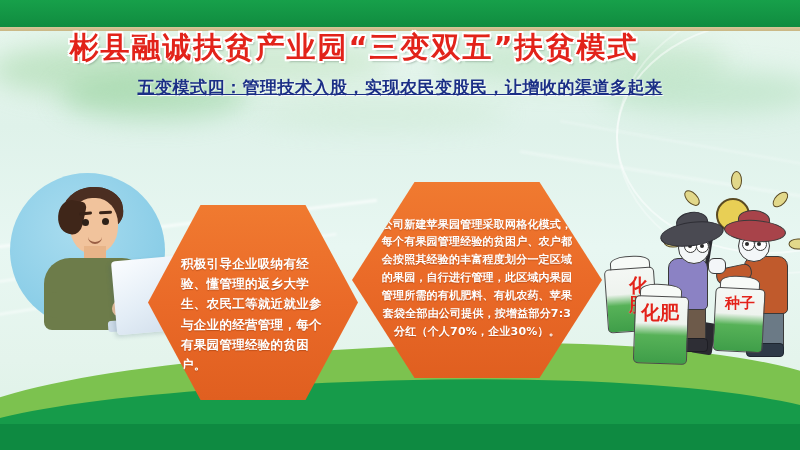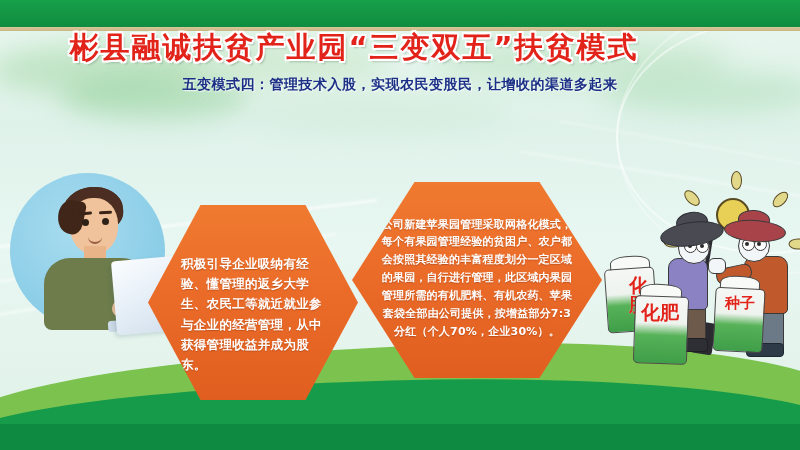--- a/index.html
+++ b/index.html
@@ -75,24 +75,25 @@
       -1.6px -1.6px 0 #fff, 1.6px -1.6px 0 #fff,
       -1.6px  1.6px 0 #fff, 1.6px  1.6px 0 #fff,
       0 -1.8px 0 #fff, 0 1.8px 0 #fff,
       -1.8px 0 0 #fff, 1.8px 0 0 #fff,
       2.5px 3px 2px rgba(60,90,70,.30);
     white-space:nowrap;
     padding-left:16px;
   }
   .sub-title{
     position:absolute;left:0;top:76px;width:800px;text-align:center;
-    font-size:14px;font-weight:bold;letter-spacing:.5px;
+    font-size:17px;font-weight:bold;letter-spacing:.5px;
     color:#1b2f86;
     text-shadow:1px 1px 1.5px rgba(255,255,255,.85);
     white-space:nowrap;
+    text-decoration:underline;
   }
 
   
   .pill-wrap{
     position:absolute;left:281px;top:116px;width:238px;height:40px;
   }
   .pill-shadow{
     position:absolute;left:3px;top:5px;width:238px;height:38px;
     border-radius:19px;background:rgba(40,70,55,.33);filter:blur(2px);
   }
@@ -287,21 +288,21 @@
   <div class="p-eye l"></div>
   <div class="p-eye r"></div>
   <div class="p-mouth"></div>
   <div class="p-body"></div>
   <div class="p-arm"></div>
   <div class="p-hand"></div>
   <div class="laptop-base"></div>
   <div class="laptop"></div>
 
   <div class="hex hex-left">
-    <div class="hex-text">积极引导企业吸纳有经验、懂管理的返乡大学生、农民工等就近就业参与企业的经营管理，从中获得管理收益并成为股东。</div>
+    <div class="hex-text">积极引导企业吸纳有经验、懂管理的返乡大学生、农民工等就近就业参与企业的经营管理，每个有果园管理经验的贫困户。</div>
   </div>
   <div class="hex hex-right">
     <div class="hex-text">公司新建苹果园管理采取网格化模式，每个有果园管理经验的贫困户、农户都会按照其经验的丰富程度划分一定区域的果园，自行进行管理，此区域内果园管理所需的有机肥料、有机农药、苹果套袋全部由公司提供，按增益部分7:3分红（个人70%，企业30%）。</div>
   </div>
 
   <div class="sun"></div>
   <div class="ray" style="transform:rotate(0deg) translateY(-42px);"></div>
   <div class="ray" style="transform:rotate(45deg) translateY(-42px);"></div>
   <div class="ray" style="transform:rotate(90deg) translateY(-42px);"></div>
   <div class="ray" style="transform:rotate(135deg) translateY(-42px);"></div>

